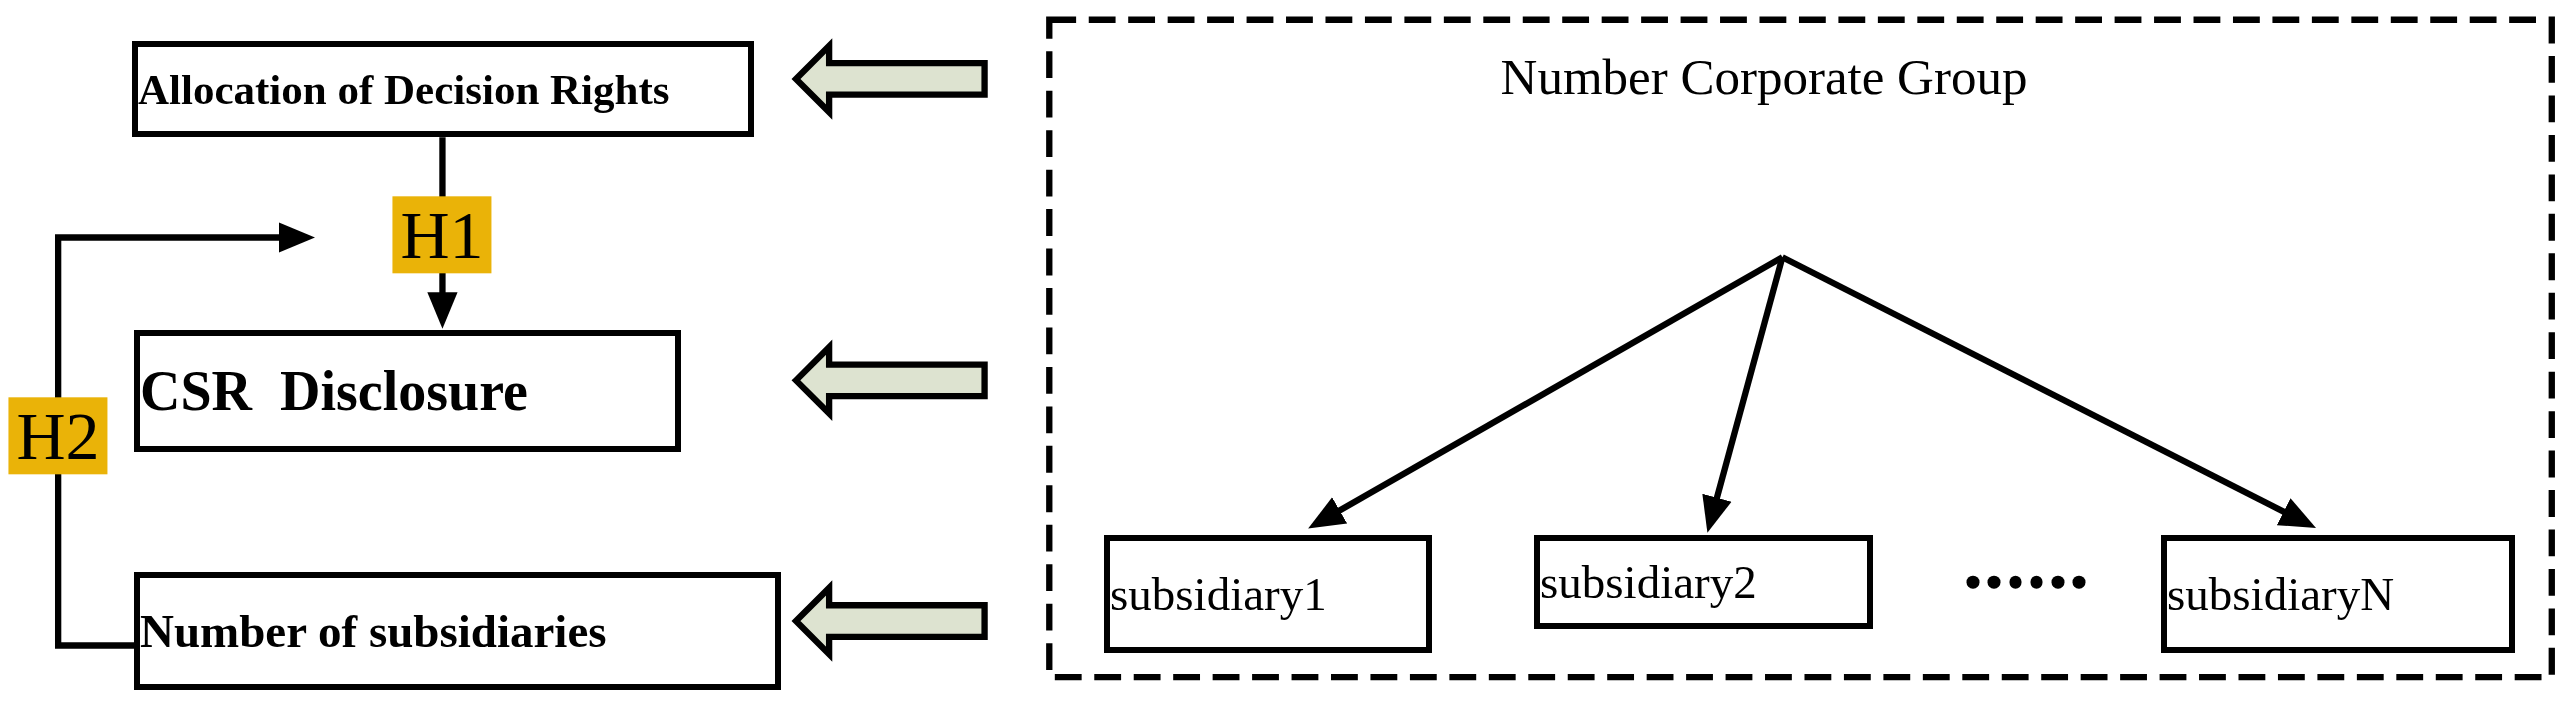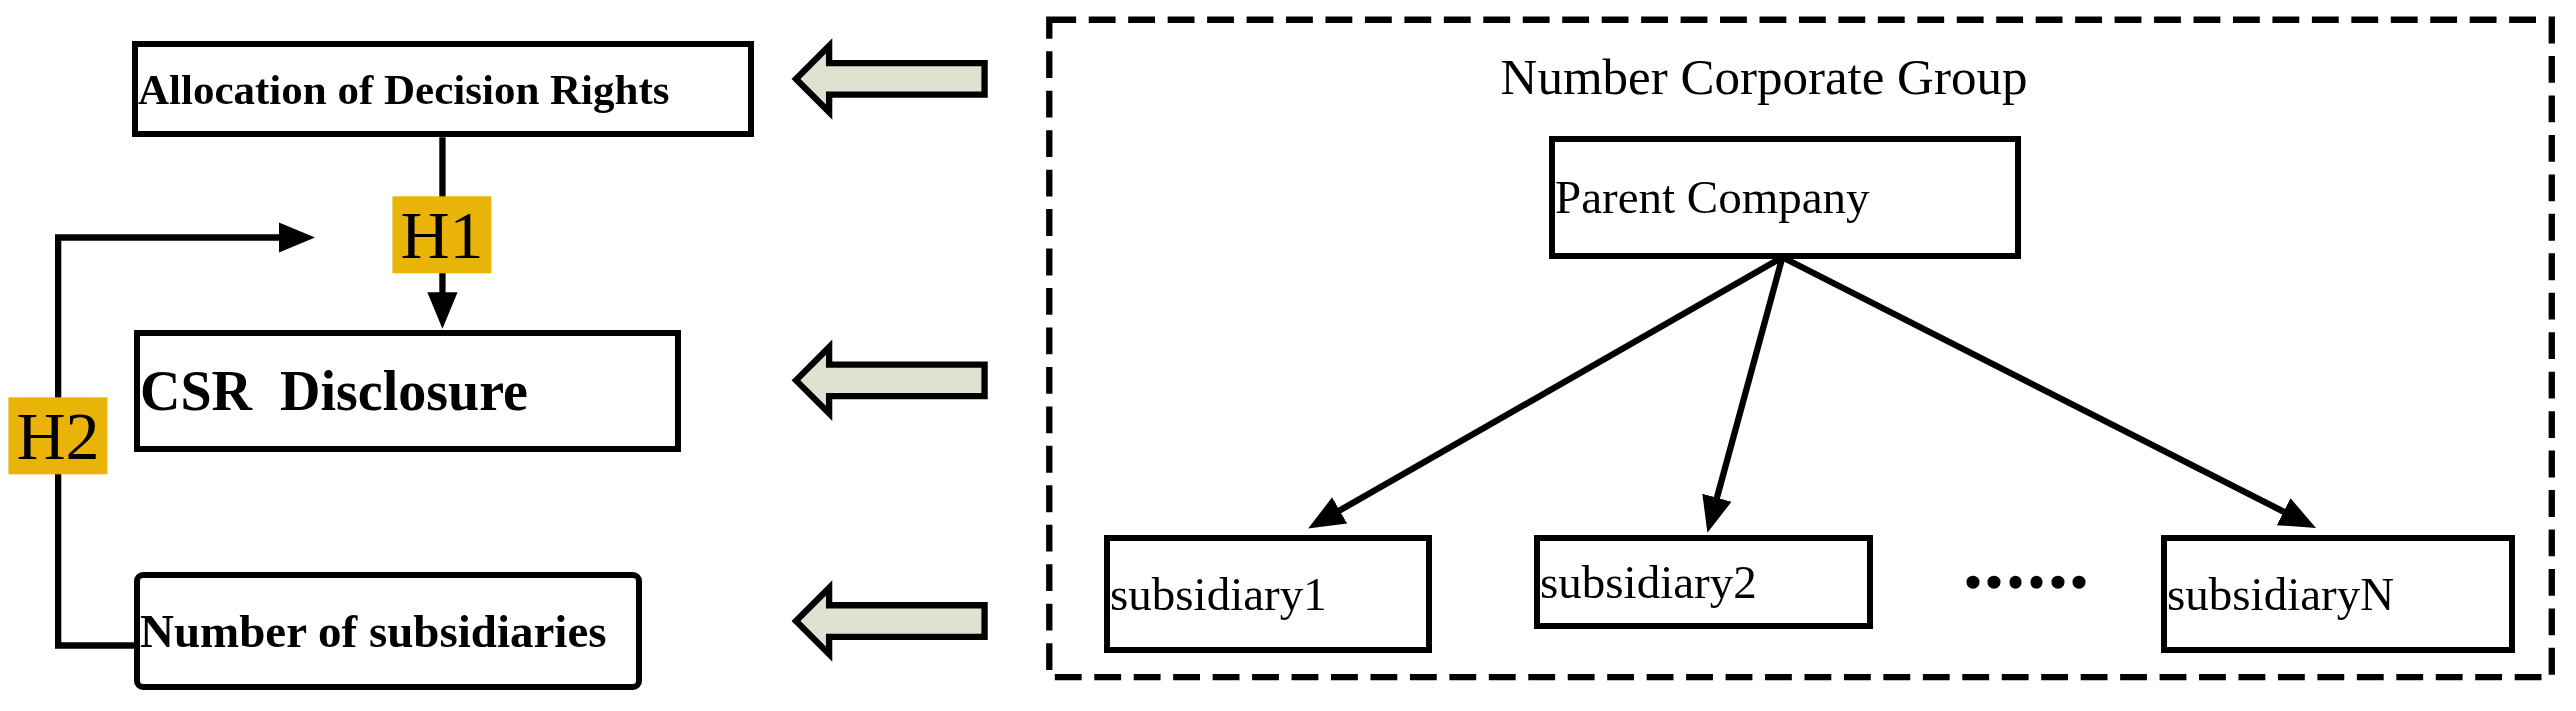--- a/index.html
+++ b/index.html
@@ -9,21 +9,21 @@
   }
   svg.overlay{position:absolute;left:0;top:0;}
   .box{
     position:absolute;background:#fff;border:6.3px solid #000;box-sizing:border-box;
     display:flex;align-items:center;justify-content:flex-start;
   }
   .box .lbl{white-space:pre;line-height:1;}
   .bold{font-weight:bold;}
   .b1{left:132px;top:41px;width:622px;height:96px;font-size:43px;}
   .b2{left:134px;top:330px;width:547px;height:122px;font-size:56px;}
-  .b3{left:134px;top:572px;width:508px;height:118px;font-size:47px;border-radius:9px;}
+  .b3{left:134px;top:572px;width:647px;height:118px;font-size:47px;}
   .parent{left:1549px;top:136px;width:472px;height:123px;font-size:47px;}
   .sub1{left:1104px;top:535px;width:328px;height:118px;font-size:47px;}
   .sub2{left:1534px;top:535px;width:339px;height:94px;font-size:47px;}
   .subN{left:2161px;top:535px;width:354px;height:118px;font-size:47px;}
   .hlabel{
     position:absolute;background:#eab308;font-size:68px;line-height:1;
     padding:4.7px 8px;transform:translate(-50%,-50%);white-space:nowrap;
   }
   .h1pos{left:442px;top:235px;}
   .h2pos{left:58px;top:436px;text-align:right;}
@@ -72,23 +72,20 @@
   </div>
   <div class="box b3">
     <span class="lbl bold">Number of subsidiaries</span>
   </div>
 
   <div class="hlabel h1pos">H1</div>
   <div class="hlabel h2pos">H2</div>
 
   <div class="gtitle">Number Corporate Group</div>
 
-  <div class="box parent">
-    <span class="lbl">Parent Company</span>
-  </div>
 
   <div class="box sub1">
     <span class="lbl">subsidiary1</span>
   </div>
   <div class="box sub2">
     <span class="lbl">subsidiary2</span>
   </div>
   <div class="box subN">
     <span class="lbl">subsidiaryN</span>
   </div>

